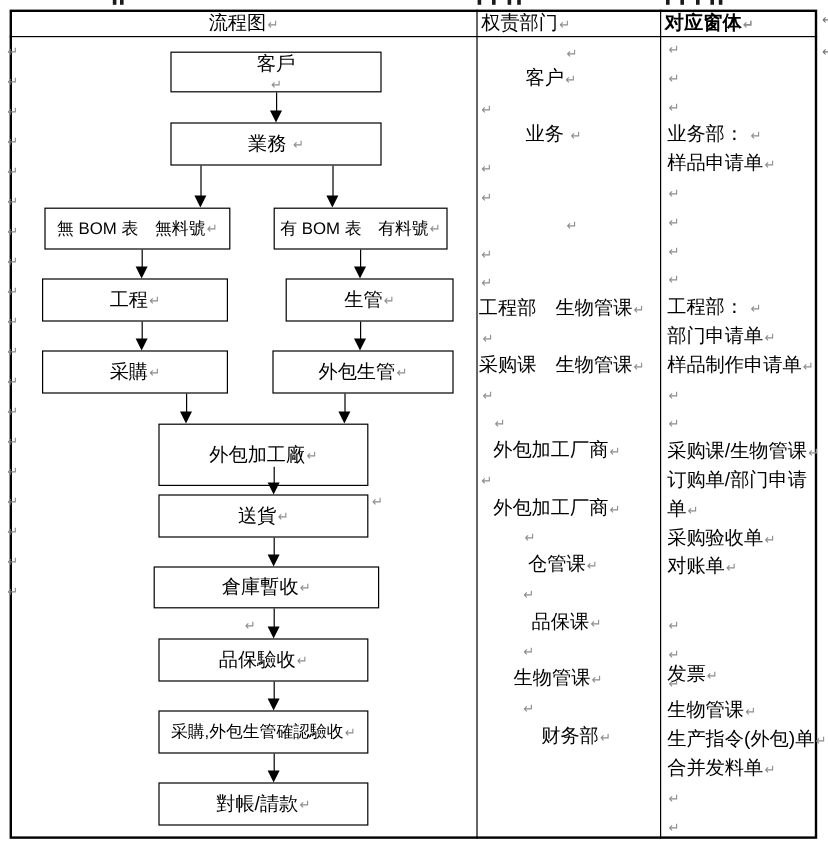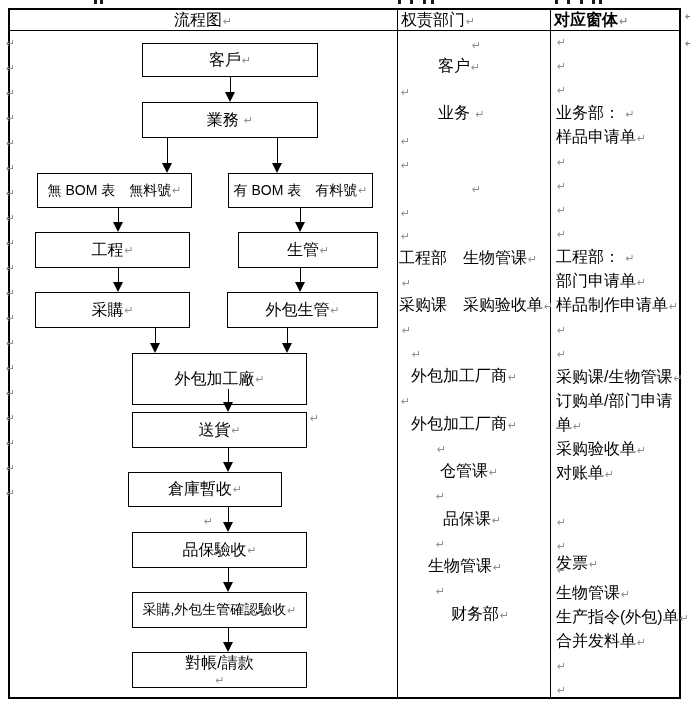--- a/index.html
+++ b/index.html
@@ -40,34 +40,34 @@
   <div class="table-outer"></div>
   <div class="vline" style="left:397px;top:8px;width:1px;height:691px;"></div>
   <div class="vline" style="left:550px;top:8px;width:1px;height:691px;"></div>
   <div class="hline" style="left:8px;top:30px;width:673px;height:1px;"></div>
 
   <div class="header-cell" style="left:9px;width:388px;text-align:center;"><span>流程图</span><span class="pilcrow">↵</span></div>
   <div class="header-cell" style="left:401px;"><span>权责部门</span><span class="pilcrow">↵</span></div>
   <div class="header-cell" style="left:554px;font-weight:bold;"><span>对应窗体</span><span class="pilcrow">↵</span></div>
 
   <div id="flow-layer">
-      <div class="flow-node" style="left: 142px; top: 43px; width: 176px; height: 34px; font-size: 16px;"><span>客戶</span><span class="pilcrow">↵</span></div>
+      <div class="flow-node" style="left: 142px; top: 43px; width: 176px; height: 34px; font-size: 16px; flex-direction: column;"><span>客戶</span><span class="pilcrow">↵</span></div>
       <div class="flow-node" style="left: 142px; top: 102px; width: 176px; height: 36px; font-size: 16px;"><span>業務 </span><span class="pilcrow">↵</span></div>
       <div class="flow-node" style="left: 37px; top: 173px; width: 155px; height: 35px; font-size: 14px;"><span>無 BOM 表　無料號</span><span class="pilcrow">↵</span></div>
       <div class="flow-node" style="left: 228px; top: 173px; width: 145px; height: 35px; font-size: 14px;"><span>有 BOM 表　有料號</span><span class="pilcrow">↵</span></div>
       <div class="flow-node" style="left: 35px; top: 232px; width: 155px; height: 36px; font-size: 16px;"><span>工程</span><span class="pilcrow">↵</span></div>
       <div class="flow-node" style="left: 238px; top: 232px; width: 140px; height: 36px; font-size: 16px;"><span>生管</span><span class="pilcrow">↵</span></div>
       <div class="flow-node" style="left: 35px; top: 292px; width: 155px; height: 36px; font-size: 16px;"><span>采購</span><span class="pilcrow">↵</span></div>
       <div class="flow-node" style="left: 227px; top: 292px; width: 151px; height: 36px; font-size: 16px;"><span>外包生管</span><span class="pilcrow">↵</span></div>
       <div class="flow-node" style="left: 132px; top: 353px; width: 175px; height: 52px; font-size: 16px;"><span>外包加工廠</span><span class="pilcrow">↵</span></div>
       <div class="flow-node" style="left: 132px; top: 412px; width: 175px; height: 36px; font-size: 16px;"><span>送貨</span><span class="pilcrow">↵</span></div>
-      <div class="flow-node" style="left: 128px; top: 472px; width: 154px; height: 35px; font-size: 16px;"><span>倉庫暫收</span><span class="pilcrow">↵</span></div>
+      <div class="flow-node" style="left: 128px; top: 472px; width: 188px; height: 35px; font-size: 16px;"><span>倉庫暫收</span><span class="pilcrow">↵</span></div>
       <div class="flow-node" style="left: 132px; top: 532px; width: 175px; height: 36px; font-size: 16px;"><span>品保驗收</span><span class="pilcrow">↵</span></div>
       <div class="flow-node" style="left: 132px; top: 592px; width: 175px; height: 36px; font-size: 14px;"><span>采購,外包生管確認驗收</span><span class="pilcrow">↵</span></div>
-      <div class="flow-node" style="left: 132px; top: 652px; width: 175px; height: 36px; font-size: 16px; flex-direction: column;"><span>對帳/請款</span><span class="pilcrow">↵</span></div>
+      <div class="flow-node" style="left: 132px; top: 652px; width: 175px; height: 36px; font-size: 16px;"><span>對帳/請款</span><span class="pilcrow">↵</span></div>
       <div class="arrow-line" style="left: 229.5px; top: 77px; height: 16px;"></div>
       <div class="arrow-head" style="left: 225px; top: 92px;"></div>
       <div class="arrow-line" style="left: 166.5px; top: 138px; height: 26px;"></div>
       <div class="arrow-head" style="left: 162px; top: 163px;"></div>
       <div class="arrow-line" style="left: 276.5px; top: 138px; height: 26px;"></div>
       <div class="arrow-head" style="left: 272px; top: 163px;"></div>
       <div class="arrow-line" style="left: 117.5px; top: 208px; height: 15px;"></div>
       <div class="arrow-head" style="left: 113px; top: 222px;"></div>
       <div class="arrow-line" style="left: 299.5px; top: 208px; height: 15px;"></div>
       <div class="arrow-head" style="left: 295px; top: 222px;"></div>
@@ -95,21 +95,21 @@
       <div class="text-line" style="left: 438px; top: 57px;"><span>客户</span><span class="pilcrow">↵</span></div>
       <div class="text-line" style="left: 400px; top: 82px;"><span class="pilcrow">↵</span></div>
       <div class="text-line" style="left: 438px; top: 104px;"><span>业务 </span><span class="pilcrow">↵</span></div>
       <div class="text-line" style="left: 400px; top: 131px;"><span class="pilcrow">↵</span></div>
       <div class="text-line" style="left: 400px; top: 155px;"><span class="pilcrow">↵</span></div>
       <div class="text-line" style="left: 471px; top: 179px;"><span class="pilcrow">↵</span></div>
       <div class="text-line" style="left: 400px; top: 203px;"><span class="pilcrow">↵</span></div>
       <div class="text-line" style="left: 400px; top: 226px;"><span class="pilcrow">↵</span></div>
       <div class="text-line" style="left: 399px; top: 249px;"><span>工程部　生物管课</span><span class="pilcrow">↵</span></div>
       <div class="text-line" style="left: 401px; top: 273px;"><span class="pilcrow">↵</span></div>
-      <div class="text-line" style="left: 399px; top: 296px;"><span>采购课　采购验收单</span><span class="pilcrow">↵</span></div>
+      <div class="text-line" style="left: 399px; top: 296px;"><span>采购课　生物管课</span><span class="pilcrow">↵</span></div>
       <div class="text-line" style="left: 401px; top: 320px;"><span class="pilcrow">↵</span></div>
       <div class="text-line" style="left: 411px; top: 344px;"><span class="pilcrow">↵</span></div>
       <div class="text-line" style="left: 411px; top: 367px;"><span>外包加工厂商</span><span class="pilcrow">↵</span></div>
       <div class="text-line" style="left: 400px; top: 391px;"><span class="pilcrow">↵</span></div>
       <div class="text-line" style="left: 411px; top: 415px;"><span>外包加工厂商</span><span class="pilcrow">↵</span></div>
       <div class="text-line" style="left: 436px; top: 439px;"><span class="pilcrow">↵</span></div>
       <div class="text-line" style="left: 440px; top: 462px;"><span>仓管课</span><span class="pilcrow">↵</span></div>
       <div class="text-line" style="left: 435px; top: 486px;"><span class="pilcrow">↵</span></div>
       <div class="text-line" style="left: 443px; top: 510px;"><span>品保课</span><span class="pilcrow">↵</span></div>
       <div class="text-line" style="left: 435px; top: 534px;"><span class="pilcrow">↵</span></div>

